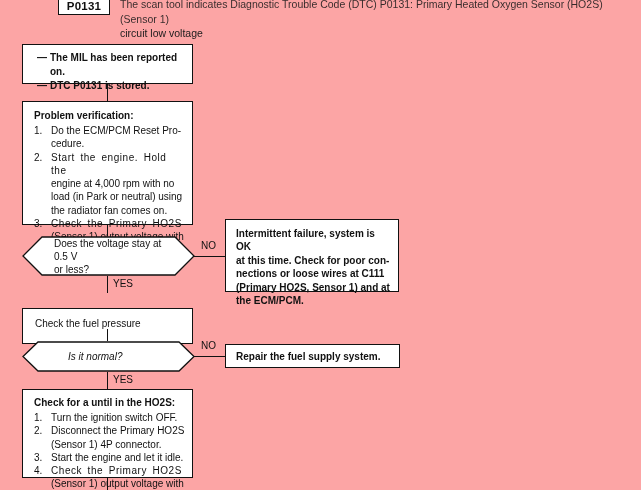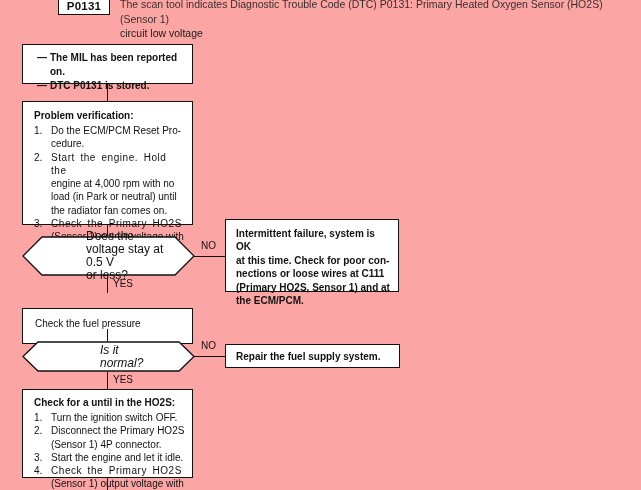--- a/index.html
+++ b/index.html
@@ -123,23 +123,22 @@
   }
   .hex .hex-label {
     position: absolute;
     left: 46px;
     top: 0;
     bottom: 0;
     right: 46px;
     display: flex;
     flex-direction: column;
     justify-content: center;
-    font-size: 12px;
+    font-size: 10px;
     line-height: 13px;
-    margin-left: 32px;
   }
   .hex.centered .hex-label {
     align-items: flex-start;
     font-style: italic;
   }
 
   
   .vline {
     position: absolute;
     width: 1.2px;
@@ -191,21 +190,21 @@
       <ol class="steps">
         <li>
           <span class="num">1.</span>
           <span>Do the ECM/PCM Reset Pro-</span><br>
           <span>cedure.</span>
         </li>
         <li>
           <span class="num">2.</span>
           <span class="stretch">Start the engine. Hold the</span><br>
           <span>engine at 4,000 rpm with no</span><br>
-          <span>load (in Park or neutral) until</span><br>
+          <span>load (in Park or neutral) using</span><br>
           <span>the radiator fan comes on.</span>
         </li>
         <li>
           <span class="num">3.</span>
           <span class="stretch">Check the Primary HO2S</span><br>
           <span>(Sensor 1) output voltage with</span><br>
           <span>the scan tool during accelera-</span><br>
           <span>tion using wide open throttle.</span>
         </li>
       </ol>

